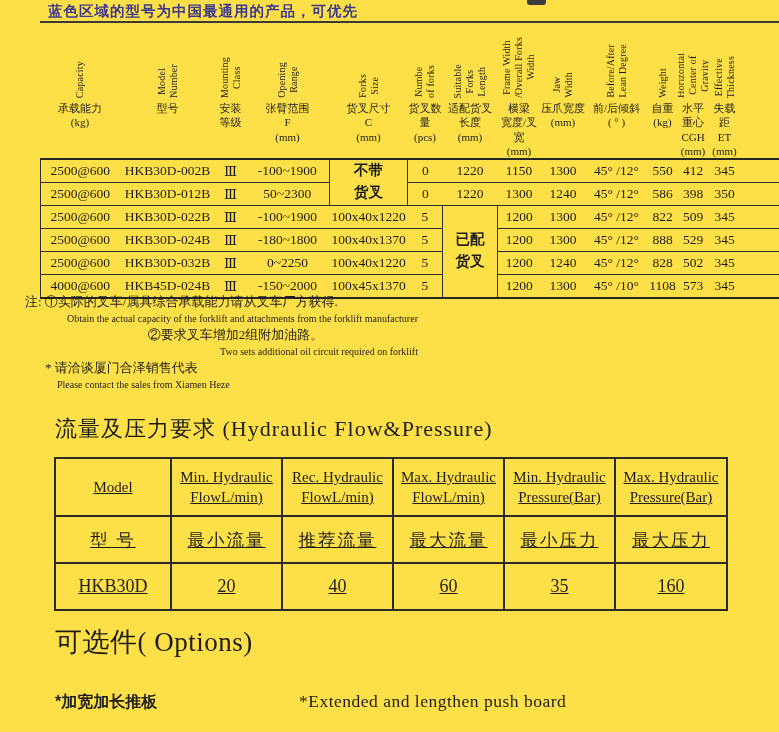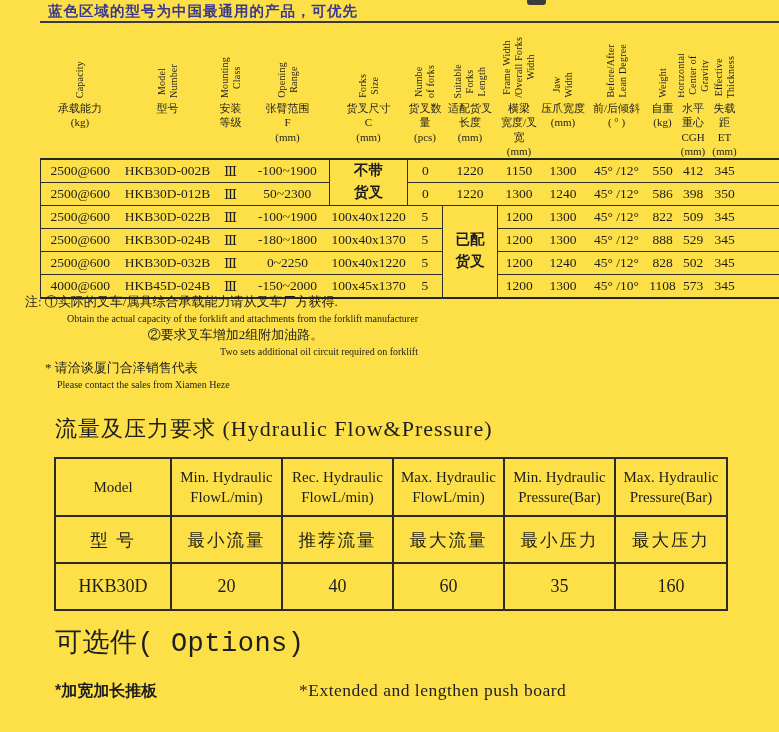--- a/index.html
+++ b/index.html
@@ -41,30 +41,30 @@
   .notes { position:absolute; left:25px; top:286px; font-size:13px; line-height:16.5px;margin-top:8px; }
   .notes .n-en { font-size:10px; }
   .nl1en { margin-left:42px; }
   .nl2cn { margin-left:28px;text-align:center; }
   .nl2en { margin-left:45px;text-align:right; }
   .nl3cn { margin-left:20px; }
   .nl3en { margin-left:32px; }
 
   
   .flow-title { position:absolute; left:55px; top:414px; font-size:22px; letter-spacing:1px; }
-  .flow-wrap { position:absolute; left:54px; top:457px; }
+  .flow-wrap { position:absolute; left:54px; top:457px;text-decoration:underline; }
   table.flow { border-collapse:collapse; table-layout:fixed; width:672px; }
   .flow th, .flow td { border:2px solid #2a2a2a; text-align:center; padding:0; font-weight:normal; }
   .flow thead th { height:56px; font-size:15px; line-height:1.35; white-space:pre-line; }
   .flow td.cnr { height:45px; font-size:17.5px; letter-spacing:2px; }
   .flow td.valr { height:45px; font-size:18px; }
 
   
   .options { position:absolute; left:55px; top:624px; }
-  .opt-title { font-size:27px; letter-spacing:0.5px; margin-bottom:15px;font-family:Liberation Mono, monospace; }
+  .opt-title { font-size:27px; letter-spacing:0.5px; margin-bottom:26px; }
   .opt-row { line-height:30px; }
   .opt-cn {
     display:inline-block; width:240px;
     font-family:"Liberation Sans","DejaVu Sans",sans-serif;
     font-weight:bold; font-size:16px;
   }
   .opt-en { font-size:17.5px; letter-spacing:0.5px; }
 </style>
 </head>
 <body>

